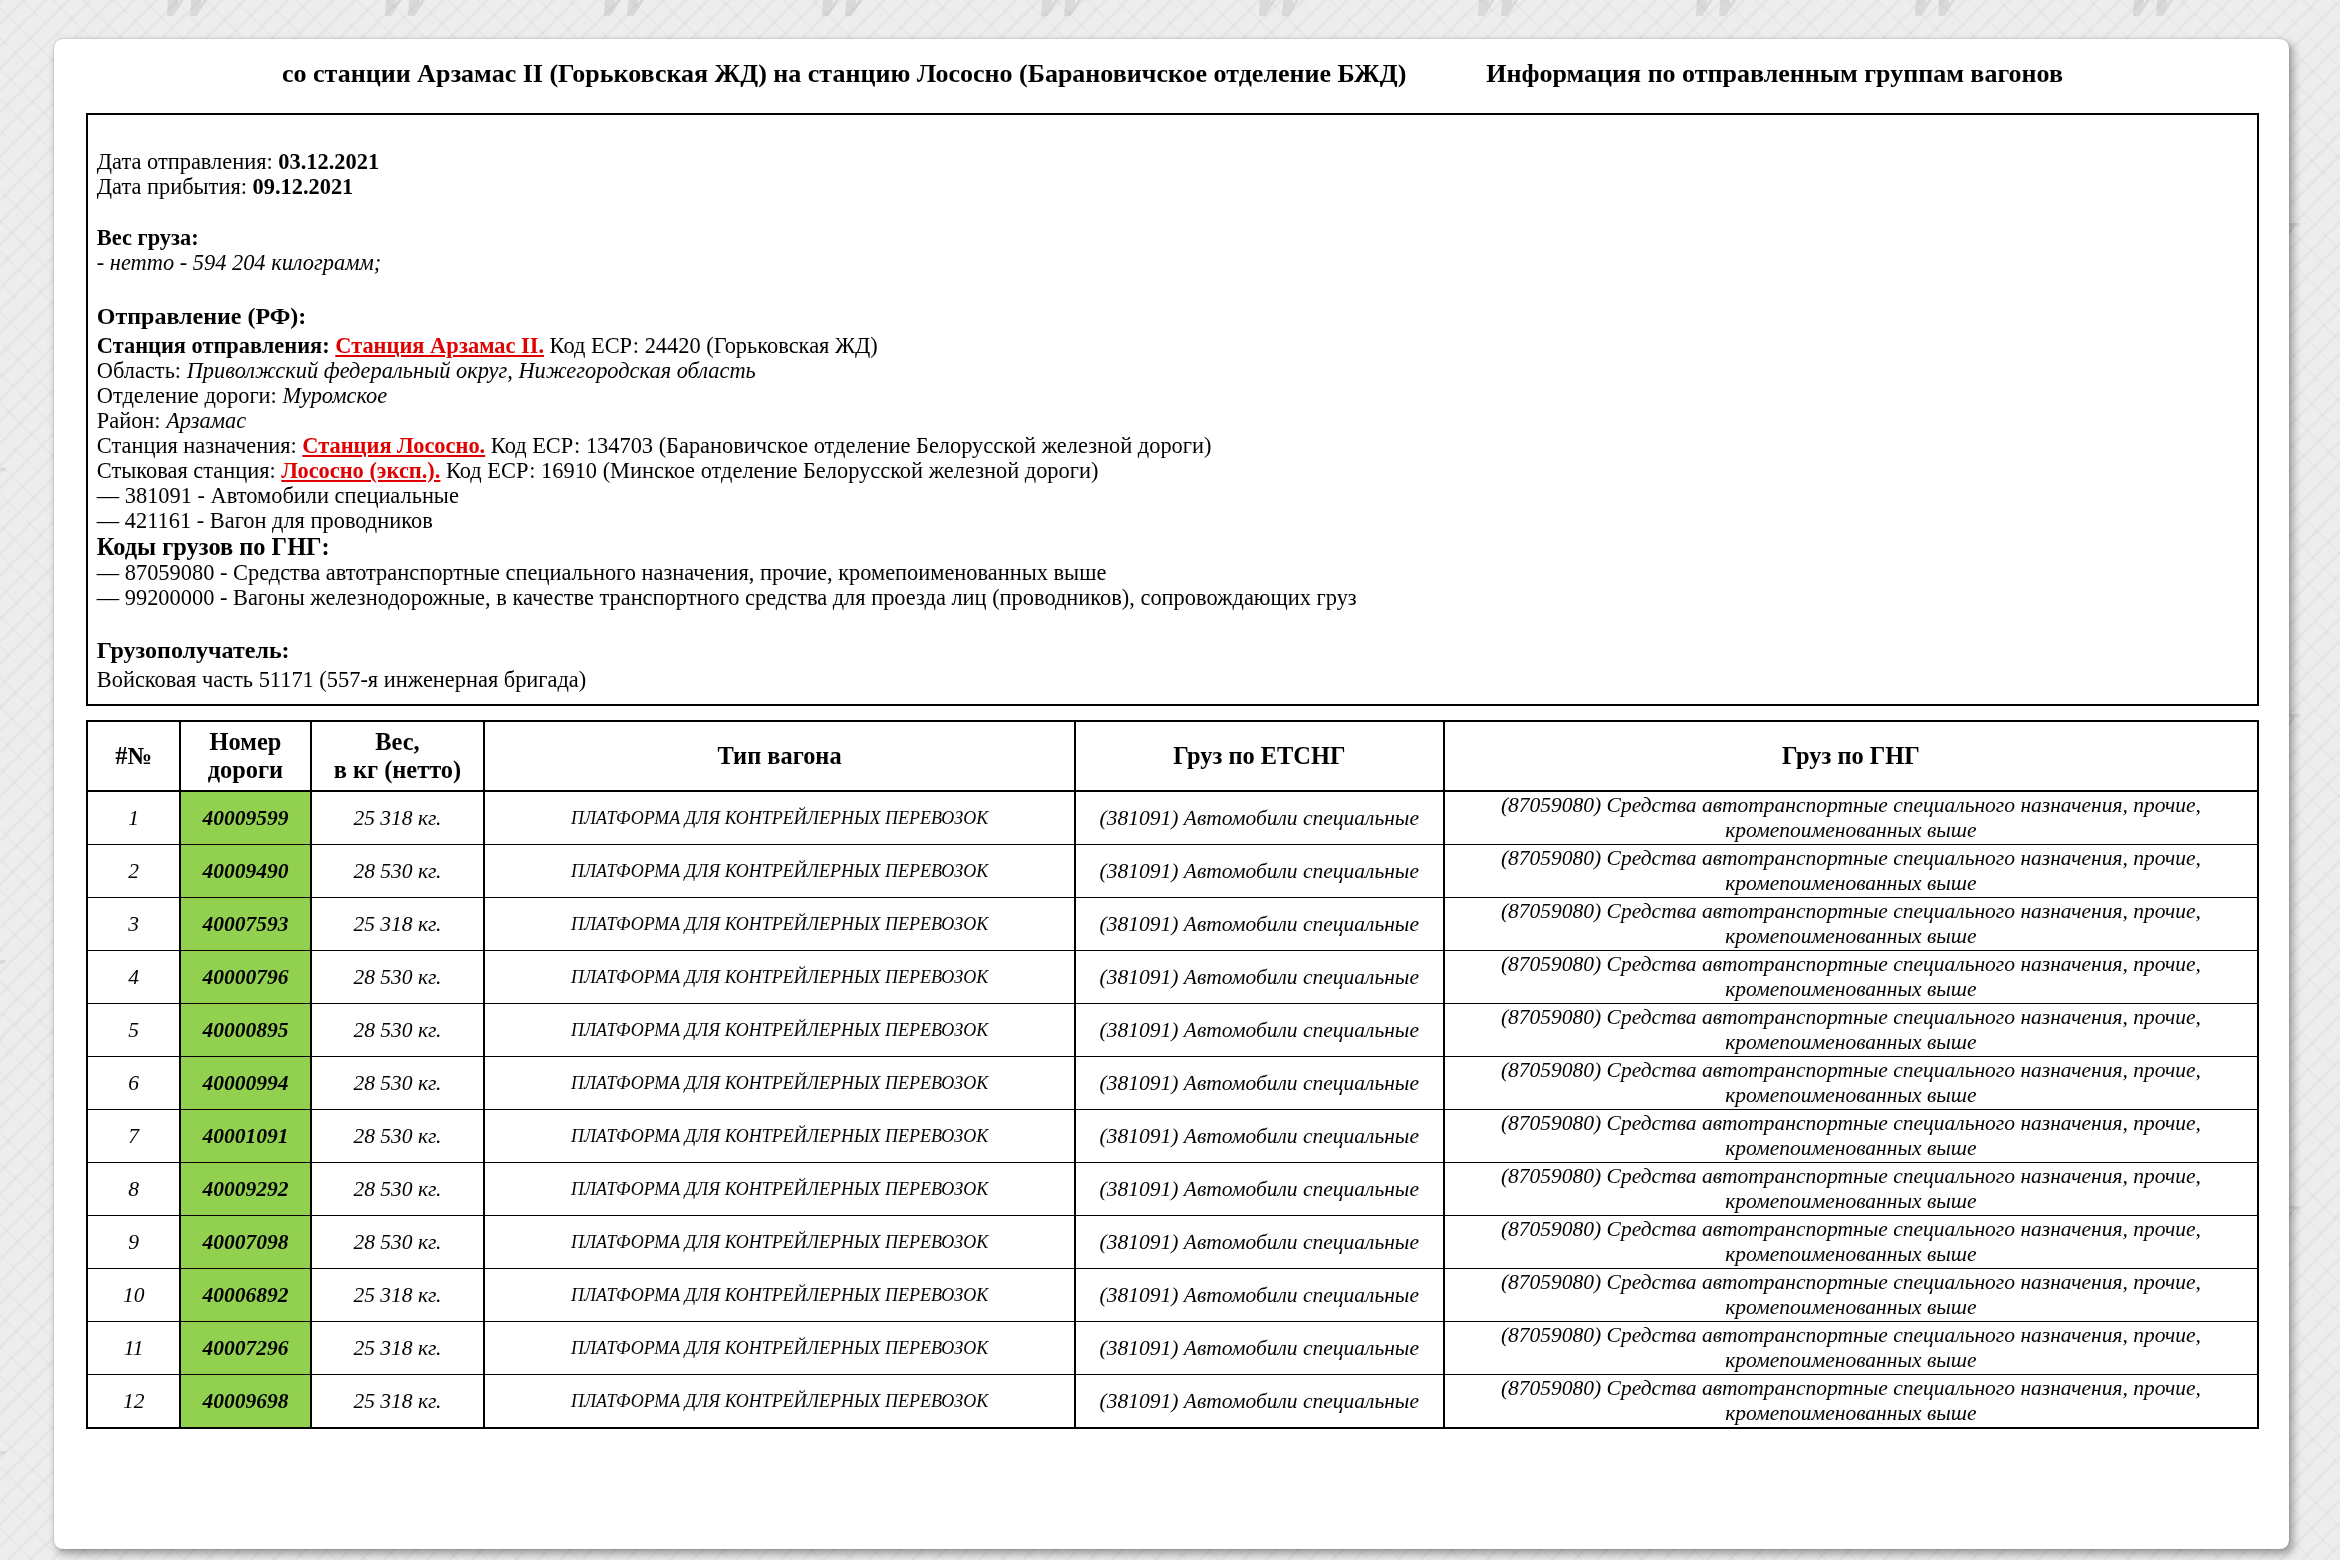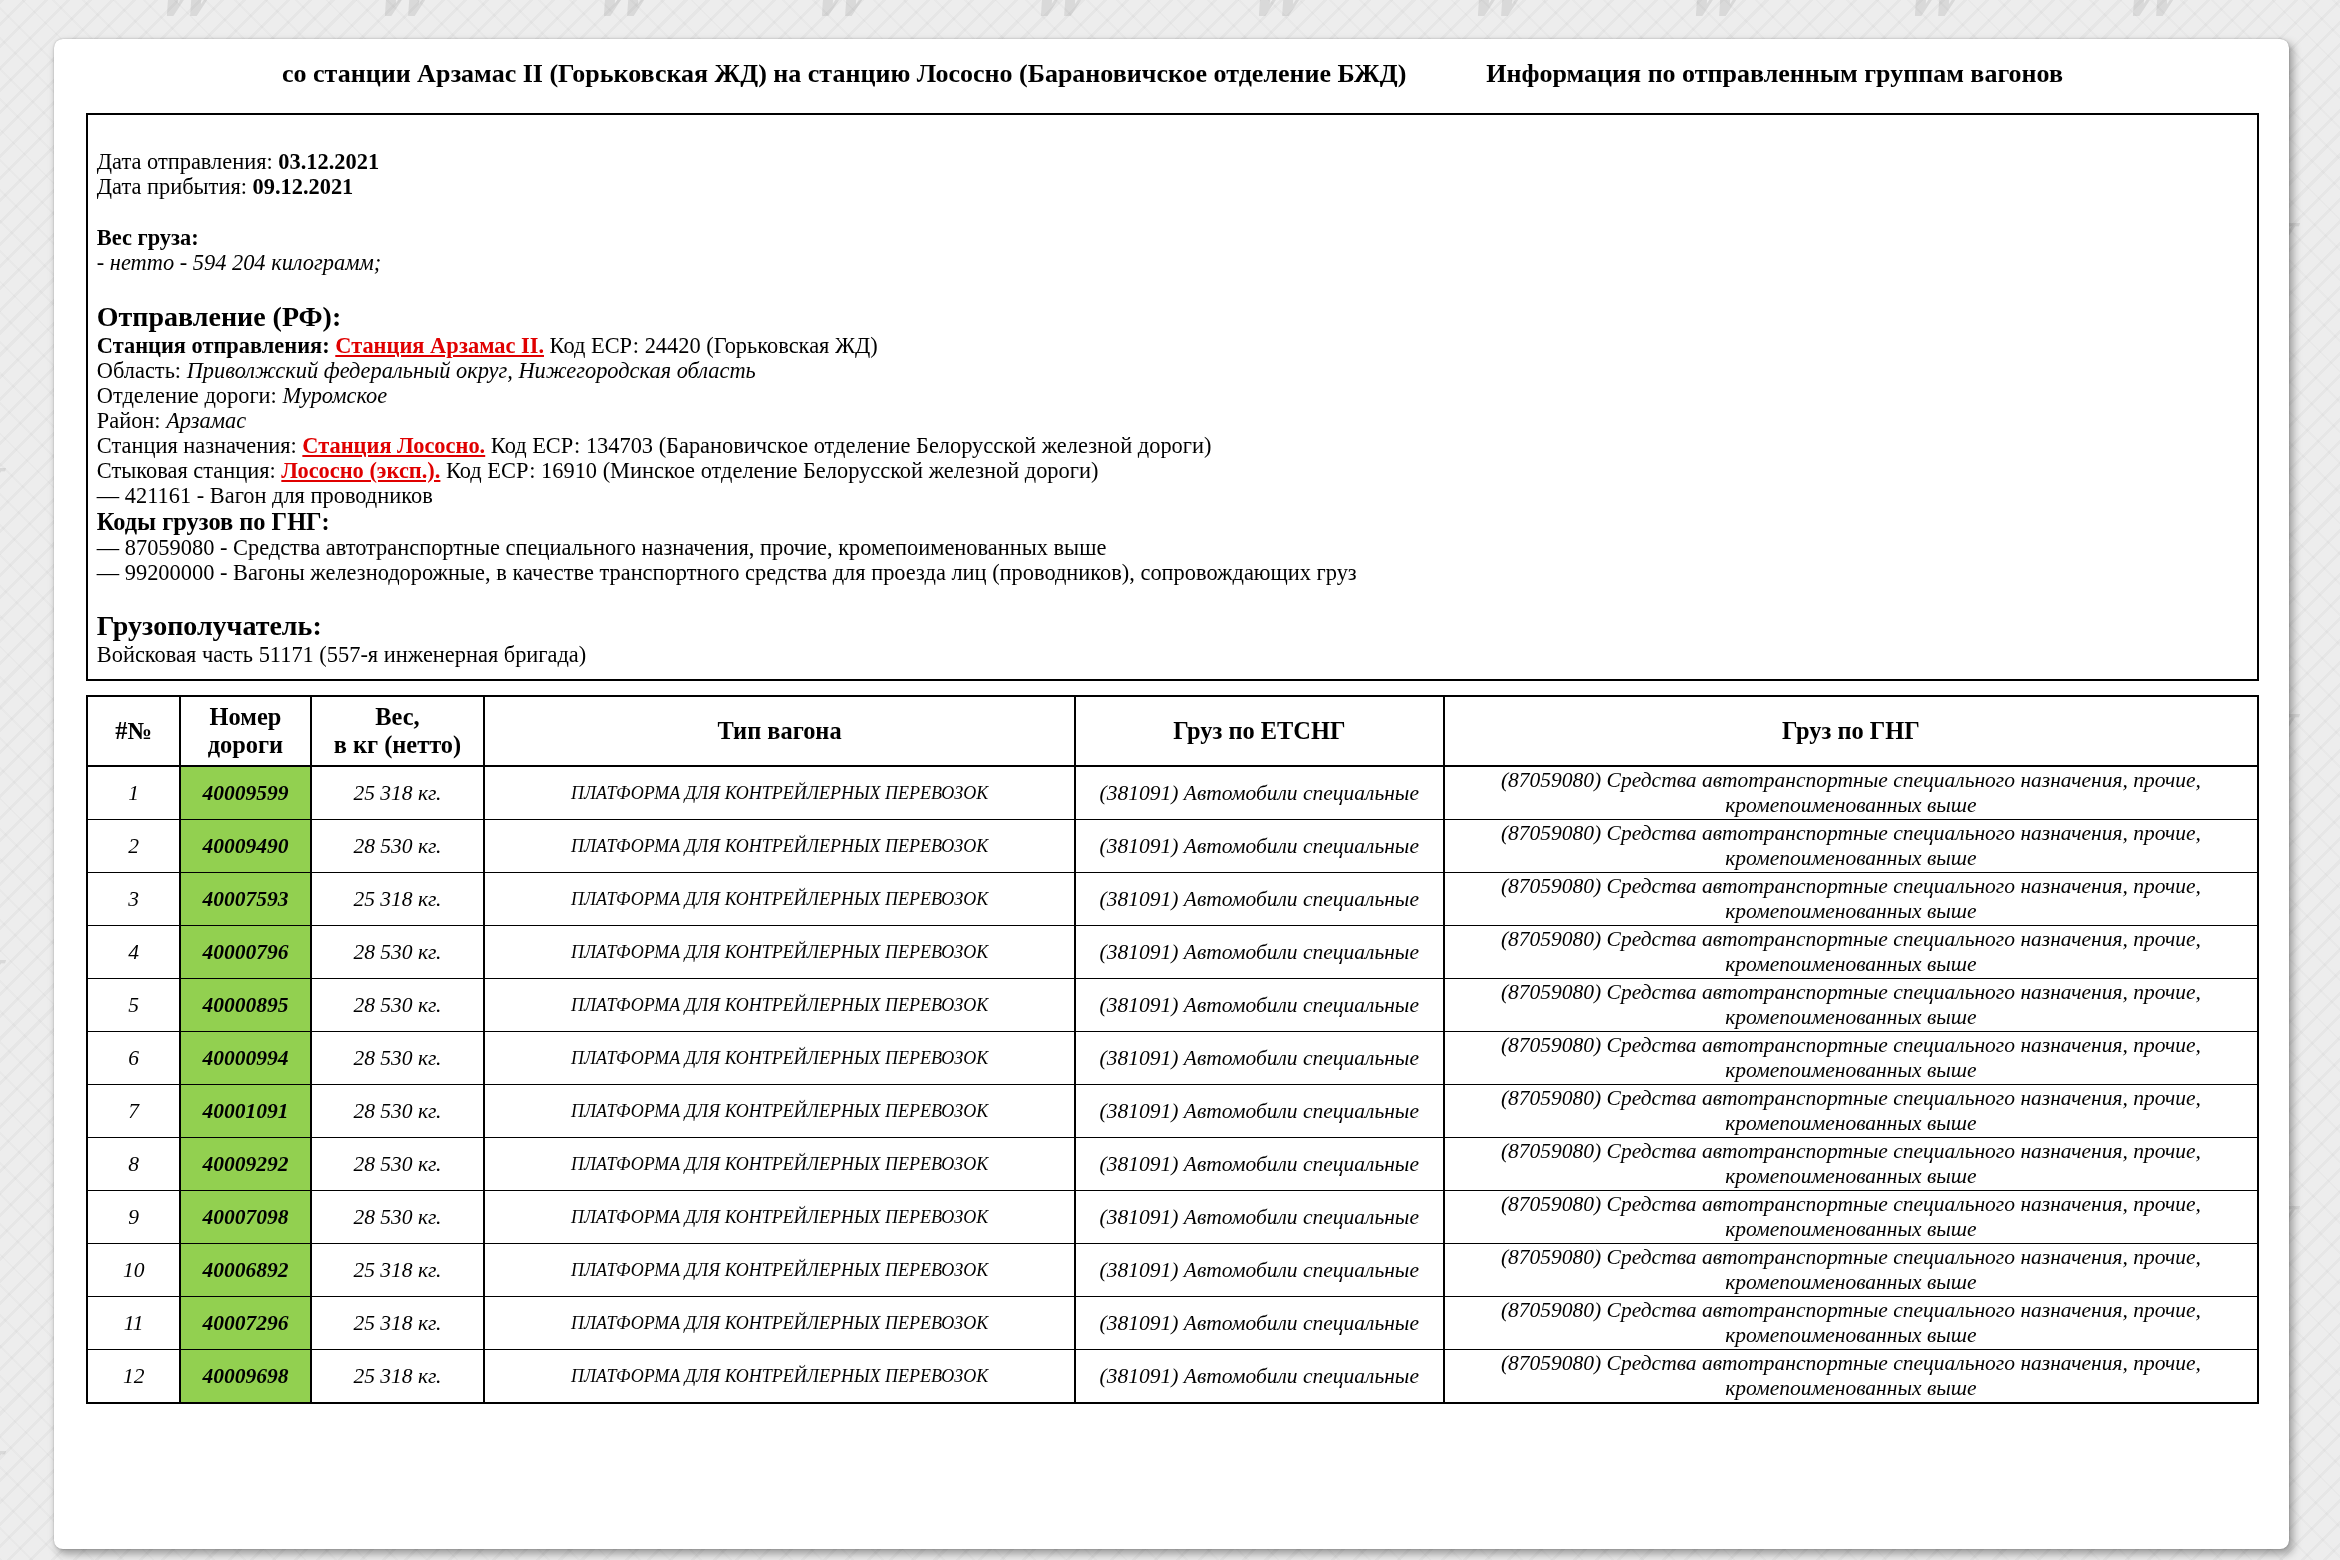--- a/index.html
+++ b/index.html
@@ -39,21 +39,21 @@
     border:2px solid #000;
     margin-top:25px;
     padding:8.8px 9.8px 11.7px 8.8px;
     font-size:22.4px; line-height:25px; color:#000;
   }
   .line { min-height:25px; }
   .gap-md { margin-top:26px; }
   .gap-sm { margin-top:24.4px; }
   .b { font-weight:bold; }
   .i { font-style:italic; }
-  .h-big { font-weight:bold; font-size:28px; line-height:33px; }
+  .h-big { font-weight:bold; font-size:24px; line-height:33px; }
   .h-mid { font-weight:bold; font-size:24.4px; line-height:27px; }
   .red-link {
     color:#e00000; font-weight:bold; text-decoration:underline;
     cursor:pointer;
   }
   
   table.wagons {
     width:100%; margin-top:14.6px; border-collapse:collapse;
     border:2.4px solid #000;
   }
@@ -205,20 +205,21 @@
       <span>Станция назначения:</span>
       <span class="red-link">Станция Лососно.</span>
       <span>Код ЕСР: 134703 (Барановичское отделение Белорусской железной дороги)</span>
     </div>
     <div class="line">
       <span>Стыковая станция:</span>
       <span class="red-link">Лососно (эксп.).</span>
       <span>Код ЕСР: 16910 (Минское отделение Белорусской железной дороги)</span>
     </div>
 
+    <div class="line">— 381091 - Автомобили специальные</div>
     <div class="line">— 421161 - Вагон для проводников</div>
     <div class="h-mid">Коды грузов по ГНГ:</div>
     <div class="line">— 87059080 - Средства автотранспортные специального назначения, прочие, кромепоименованных выше</div>
     <div class="line">— 99200000 - Вагоны железнодорожные, в качестве транспортного средства для проезда лиц (проводников), сопровождающих груз</div>
 
     <div class="h-big gap-sm">Грузополучатель:</div>
     <div class="line">Войсковая часть 51171 (557-я инженерная бригада)</div>
 
   </div>
 

